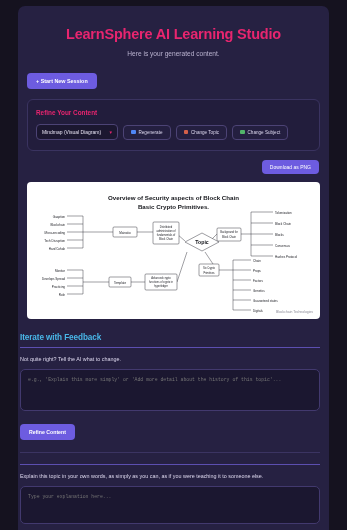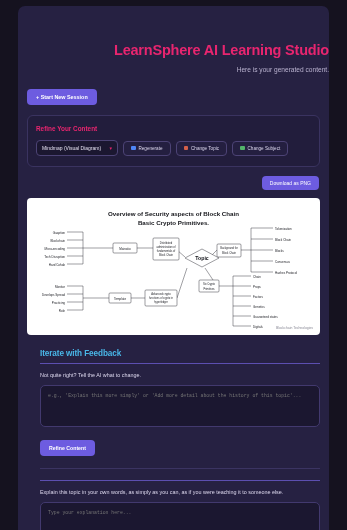--- a/index.html
+++ b/index.html
@@ -14,21 +14,21 @@
     width: 347px; height: 530px;
     background: #15121f;
   }
   .app-shell {
     position: absolute;
     left: 18px; top: 6px;
     width: 311px; min-height: 540px;
     background: #262142;
     border-radius: 7px;
   }
-  .hdr { padding-top: 36px; text-align: right; }
+  .hdr { padding-top: 20px; text-align: center; }
   .app-title {
     font-size: 14.5px;
     font-weight: bold;
     color: #e8256f;
     letter-spacing: -0.2px;
   }
   .app-sub {
     margin-top: 8px;
     font-size: 6.6px;
     color: #b9b2cf;
@@ -119,21 +119,21 @@
     position: absolute; right: 7px; bottom: 5px;
     font-size: 3.4px; color: #8a8a96;
   }
   .dg-svg { position: absolute; left: 0; top: 26px; width: 311px; height: 110px; }
   .nd { font-size: 3px; fill: #1b1c22; font-family: "Liberation Sans", sans-serif; }
   .nd-c { font-size: 5.2px; font-weight: bold; fill: #111218; }
   .nd-b { font-size: 2.6px; fill: #1b1c22; }
   .bx { fill: #ffffff; stroke: #23242c; stroke-width: 0.45; }
   .ln { stroke: #2a2b33; stroke-width: 0.45; fill: none; }
 
-  .sec { margin: 14px 9px 0 22px; }
+  .sec { margin: 14px 9px 0 2px; }
   .sec-title-a {
     font-size: 8.2px; font-weight: bold; color: #49b7e8;
     letter-spacing: -0.1px;
   }
   .rule { height: 1px; background: #5c4fb0; margin: 5px 0 8px 0; }
   .sec-desc { font-size: 5.4px; color: #ded9ef; margin-bottom: 7px; }
   .ta {
     width: 100%;
     background: #1b1730;
     border: 1px solid #42396e;

